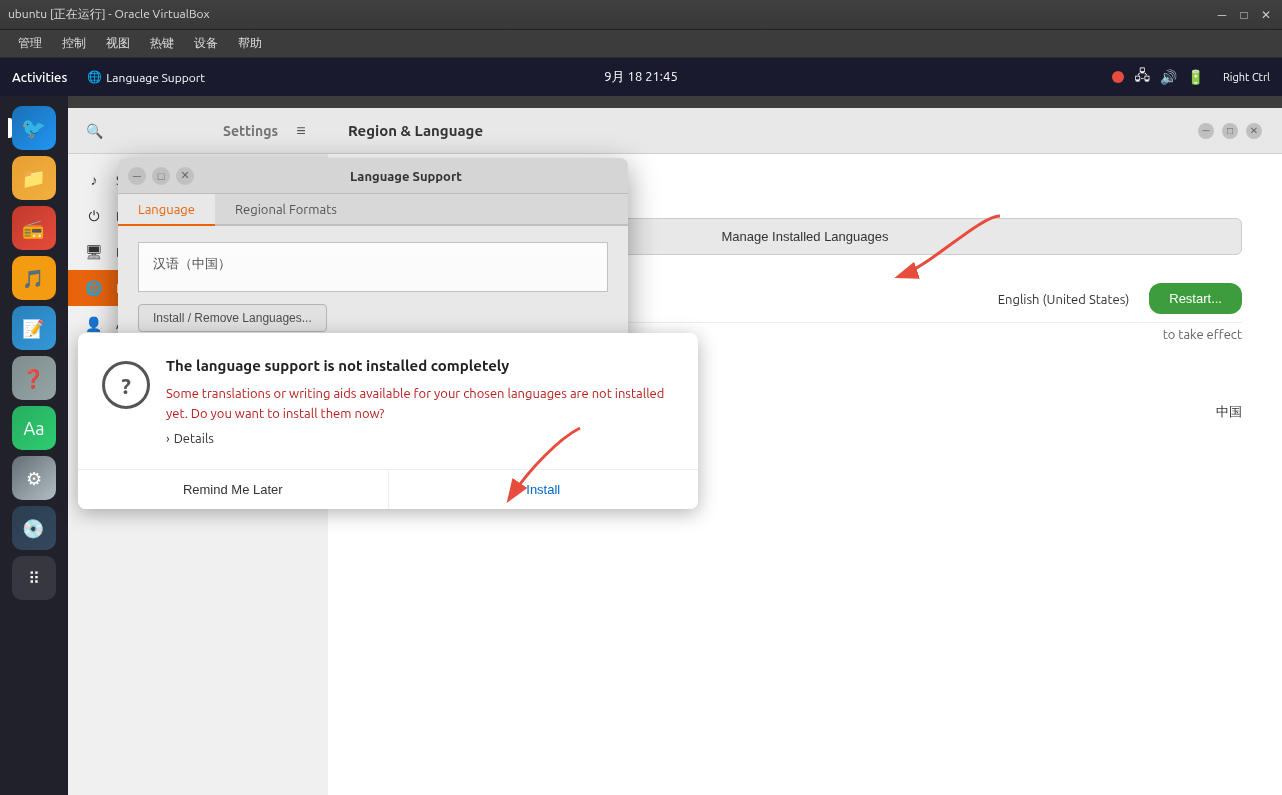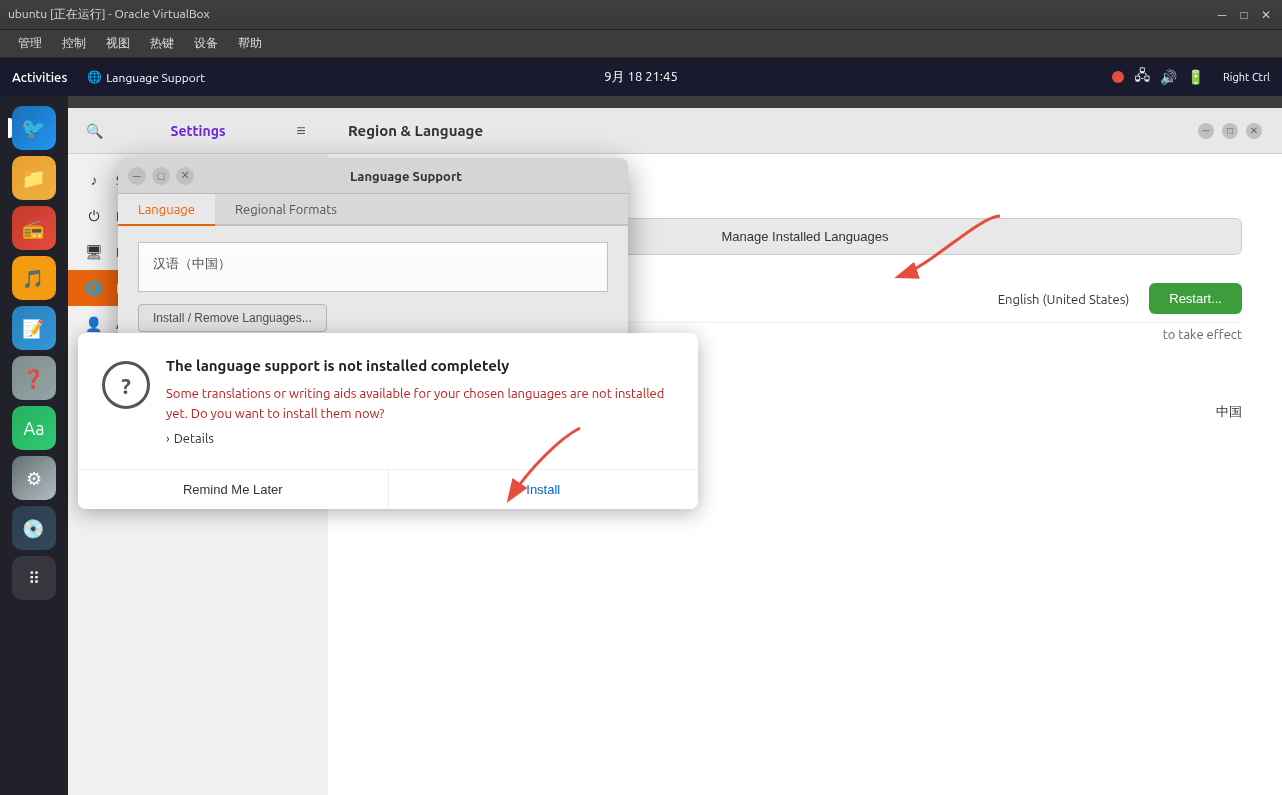--- a/index.html
+++ b/index.html
@@ -144,22 +144,22 @@
       background: transparent;
       display: flex; align-items: center; justify-content: center;
       cursor: pointer;
       font-size: 14px;
       color: #555;
     }
     .settings-title {
       flex: 1;
       font-size: 14px;
       font-weight: 600;
-      color: #6d28d9;
-      text-align: center;
+      color: #737373;
+      text-align: right;
     }
     .settings-menu-btn {
       width: 30px; height: 30px;
       border-radius: 4px;
       border: none;
       background: transparent;
       cursor: pointer;
       color: #555;
       font-size: 16px;
     }
@@ -241,21 +241,21 @@
       justify-content: flex-end;
       padding: 8px 0;
       border-bottom: 1px solid #eee;
       font-size: 13px;
     }
     .restart-btn {
       background: #3d9d3d;
       color: white;
       border: none;
       padding: 8px 20px;
-      border-radius: 6px;
+      border-radius: 12px;
       cursor: pointer;
       font-size: 13px;
       margin-left: 20px;
     }
     .formats-desc { font-size: 13px; color: #666; margin-top: 20px; }
     .formats-value { text-align: right; font-size: 13px; padding: 8px 0; }
 
     
     .lang-support-dialog {
       position: absolute;

